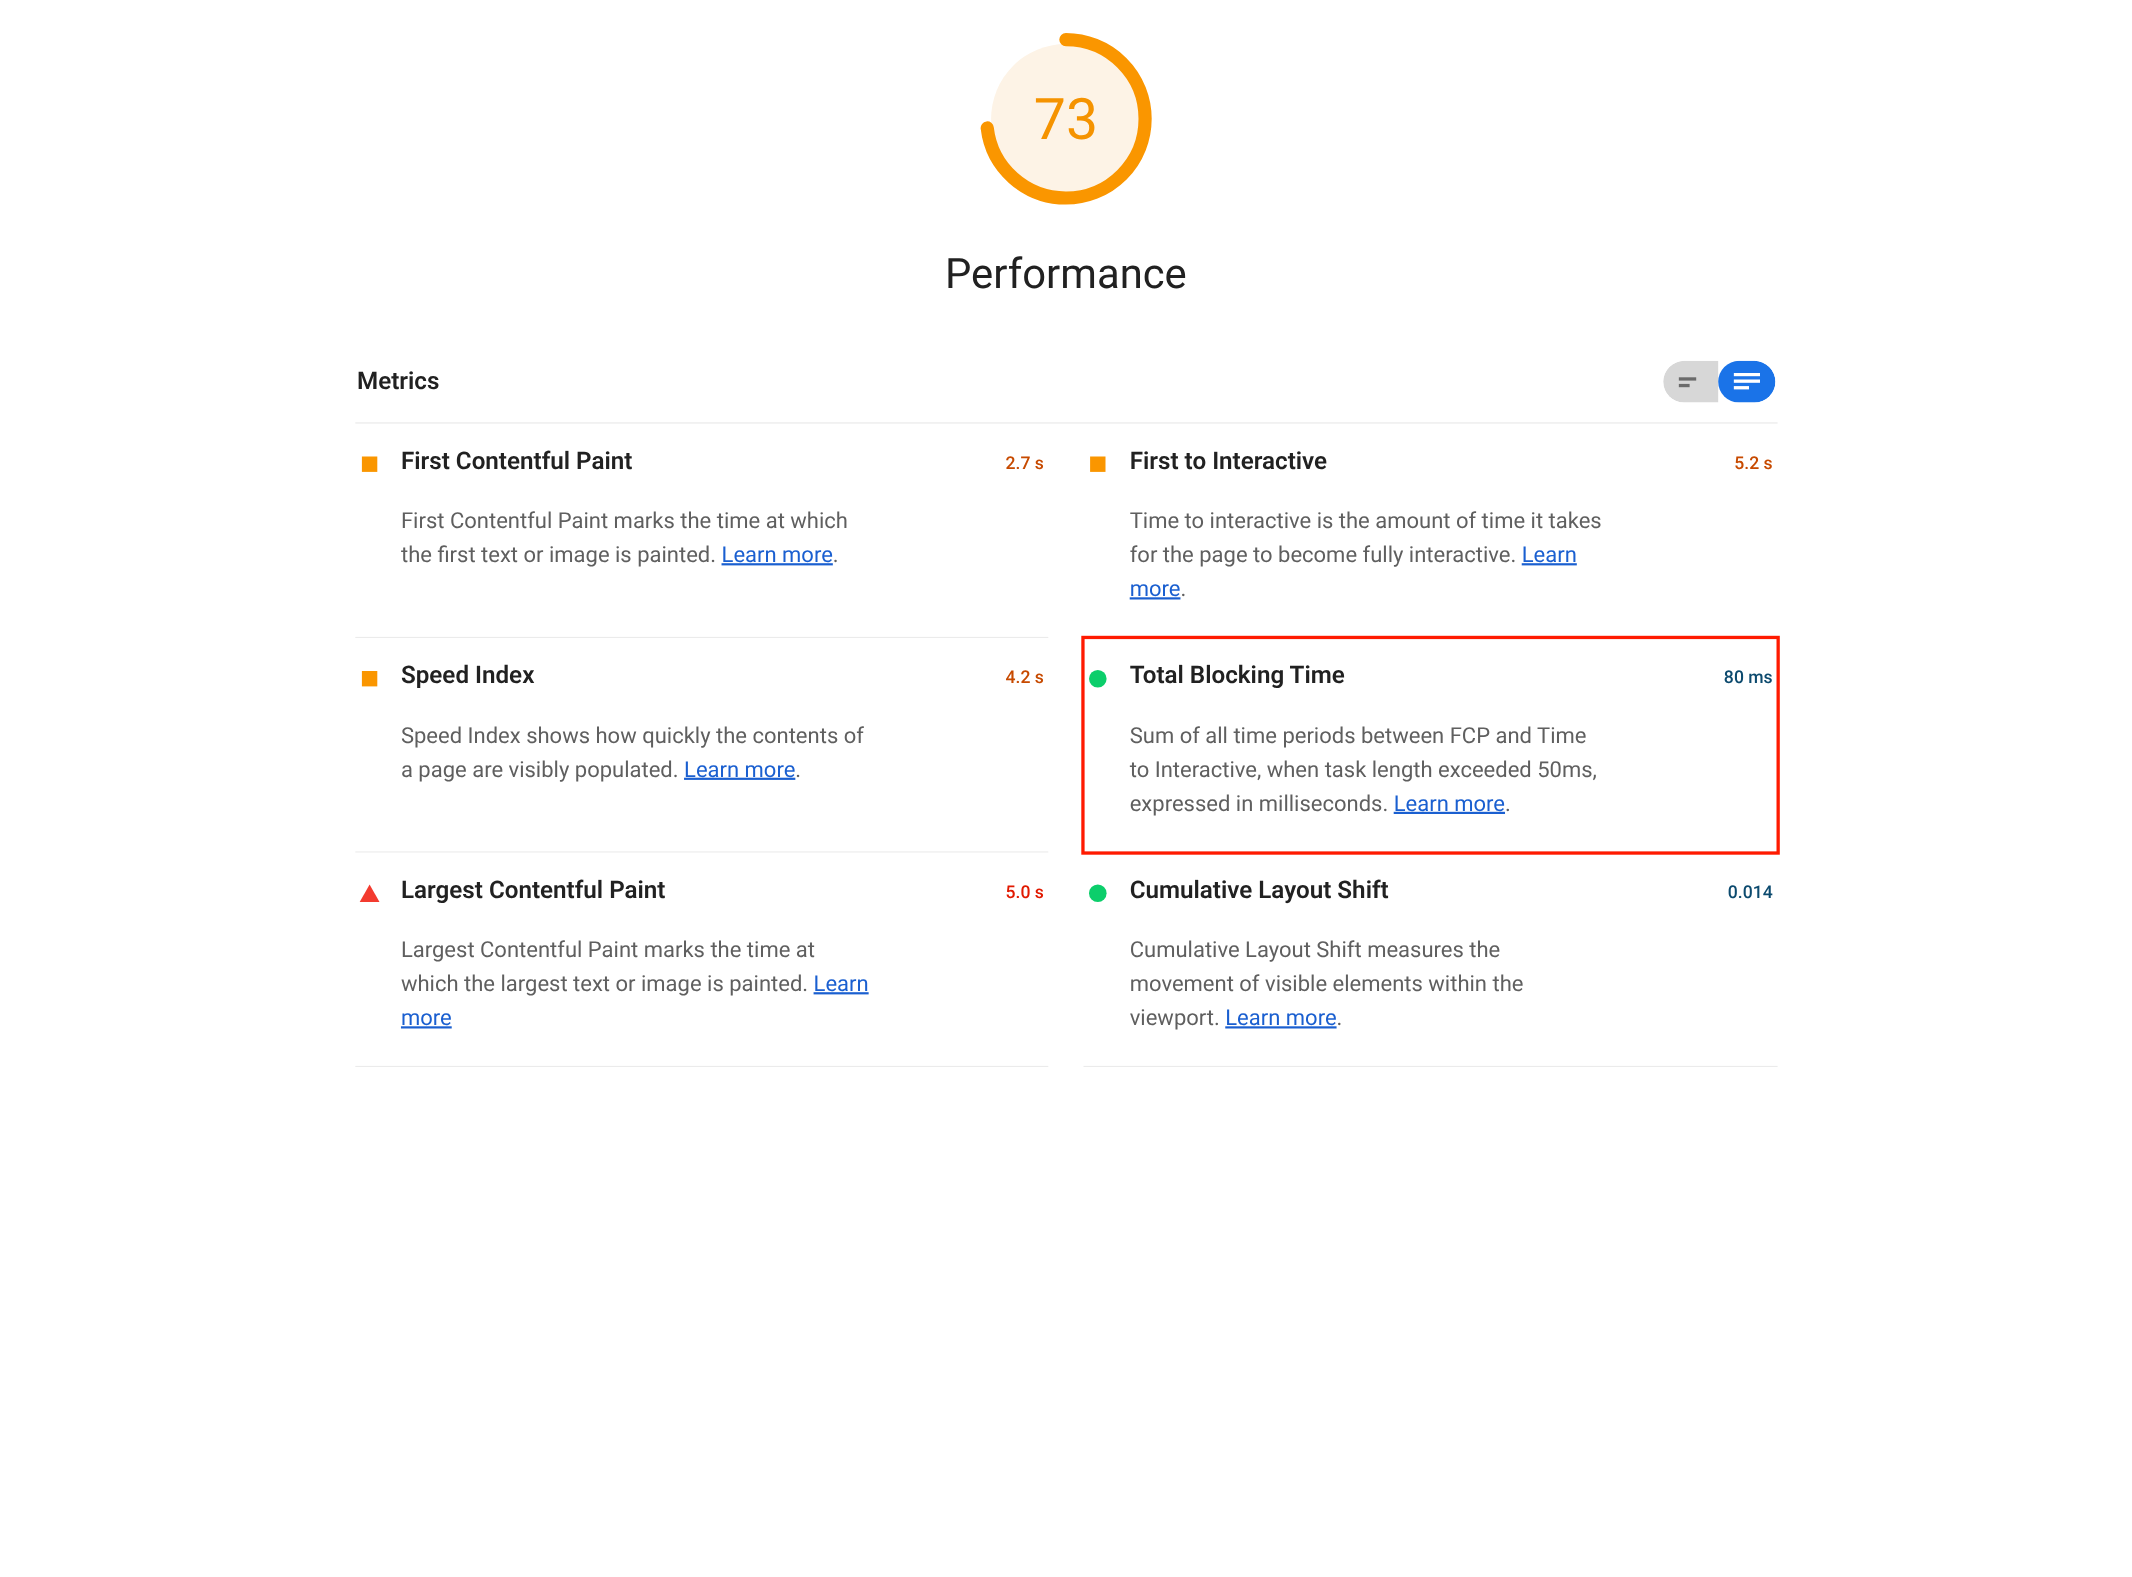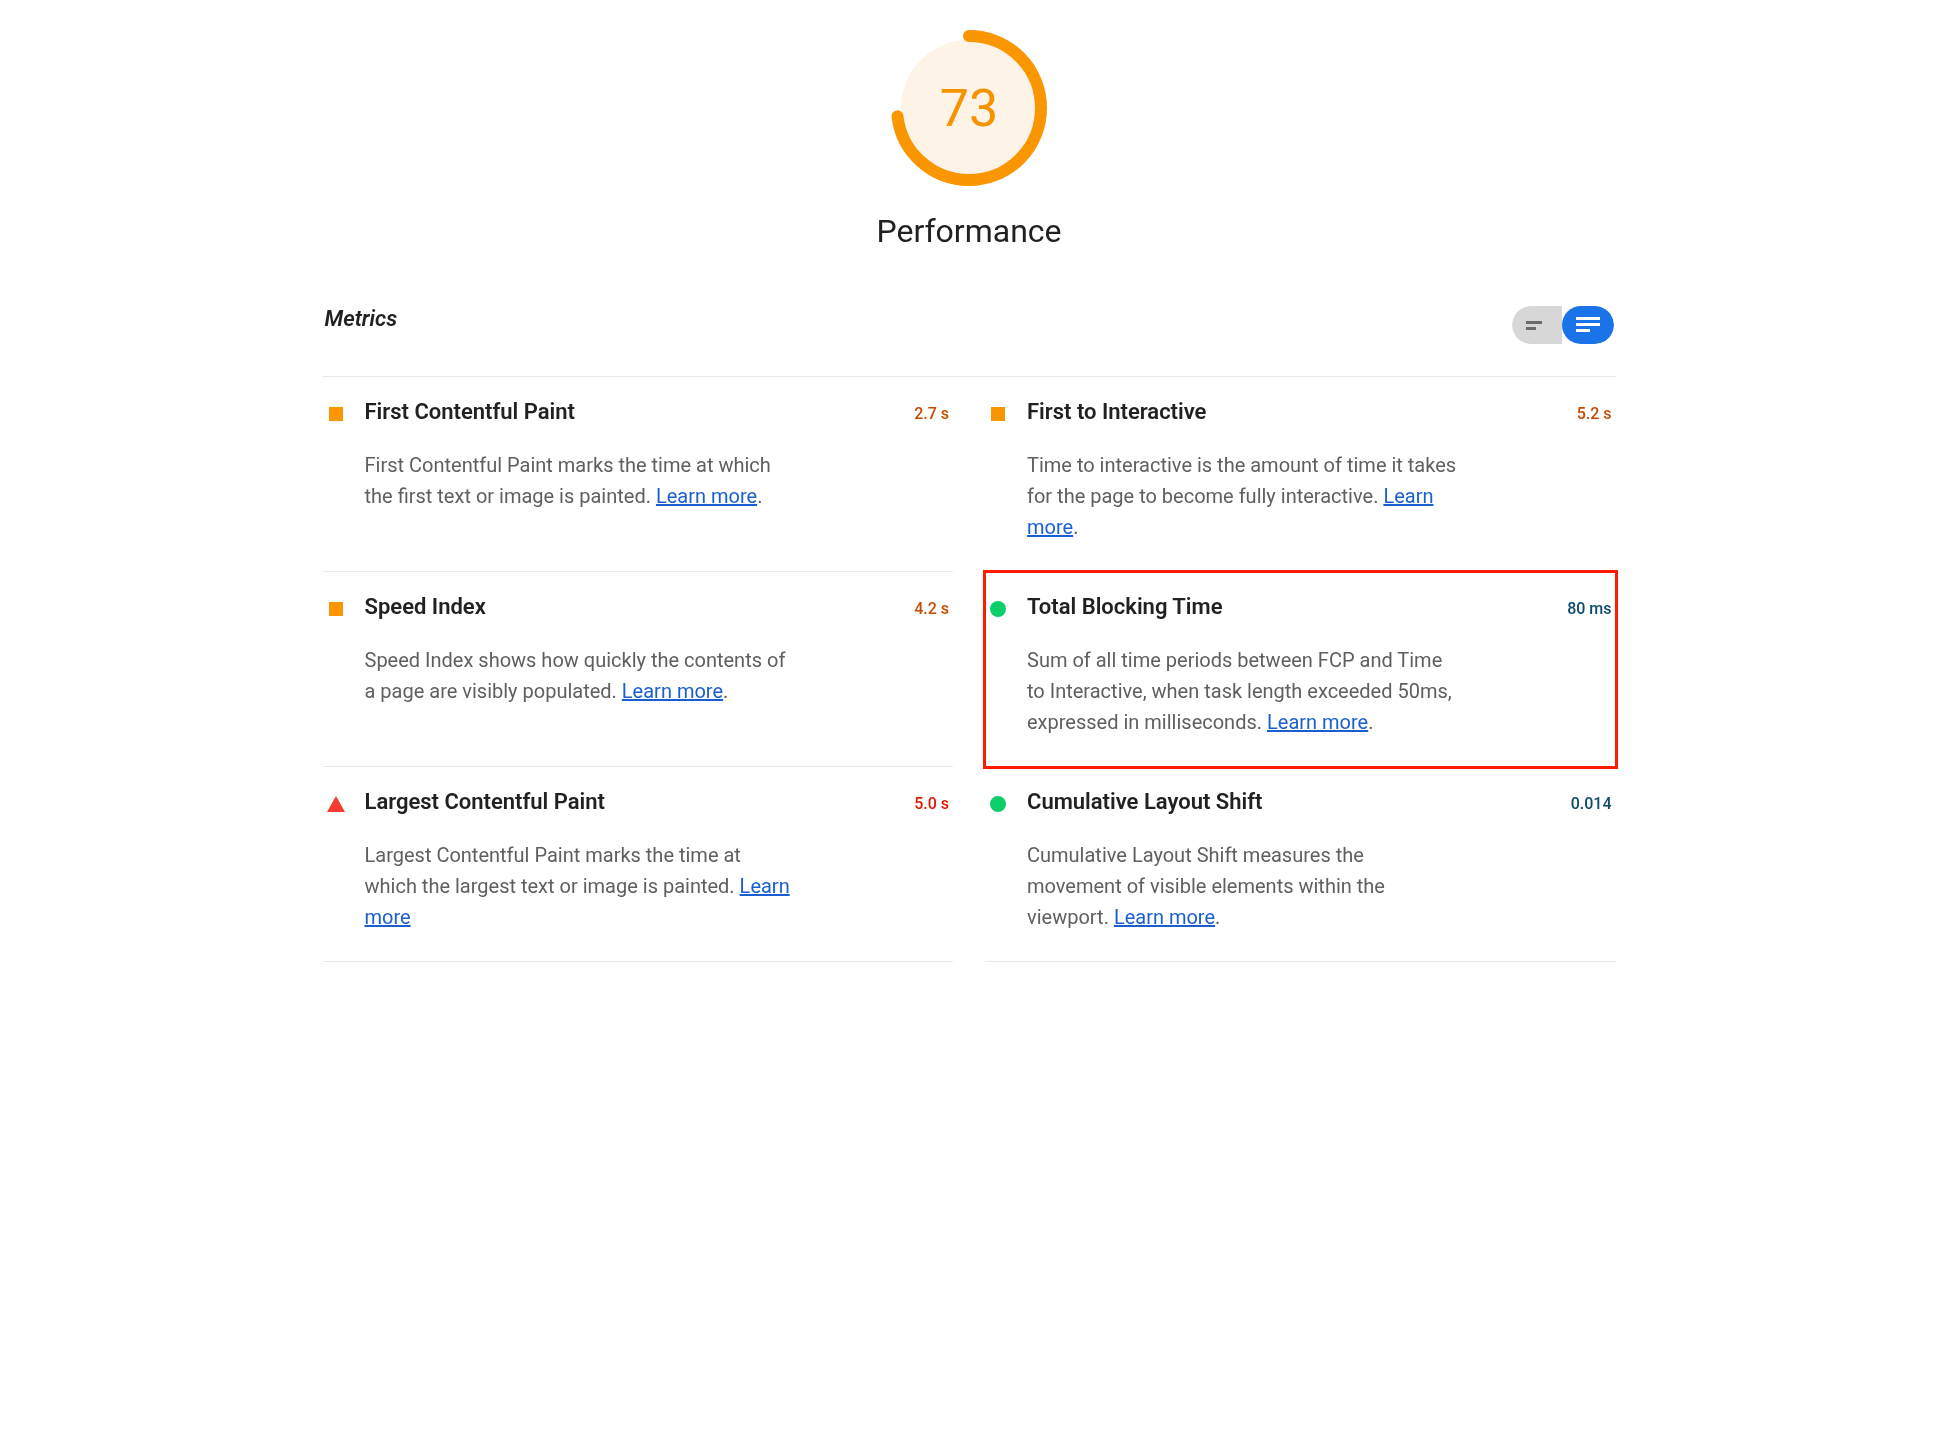--- a/index.html
+++ b/index.html
@@ -36,32 +36,32 @@
     position: absolute;
     inset: 0;
     display: flex;
     align-items: center;
     justify-content: center;
     font-size: 52px;
     font-weight: 400;
     color: #f59300;
   }
   .gauge-title {
-    margin-top: 24px;
-    font-size: 32px;
+    margin-top: 40px;
+    font-size: 38px;
     font-weight: 400;
     color: #212121;
   }
   .section-head {
     display: flex;
+    align-items: center;
     justify-content: space-between;
     margin-top: 56px;
-    padding: 0 2px 32px;
+    padding: 0 2px 18px;
     border-bottom: 1px solid #e8e8e8;
-    font-style: italic;
   }
   .section-title {
     font-size: 22px;
     font-weight: 600;
     color: #212121;
   }
   .view-toggle {
     display: flex;
     align-items: center;
     border-radius: 22px;

